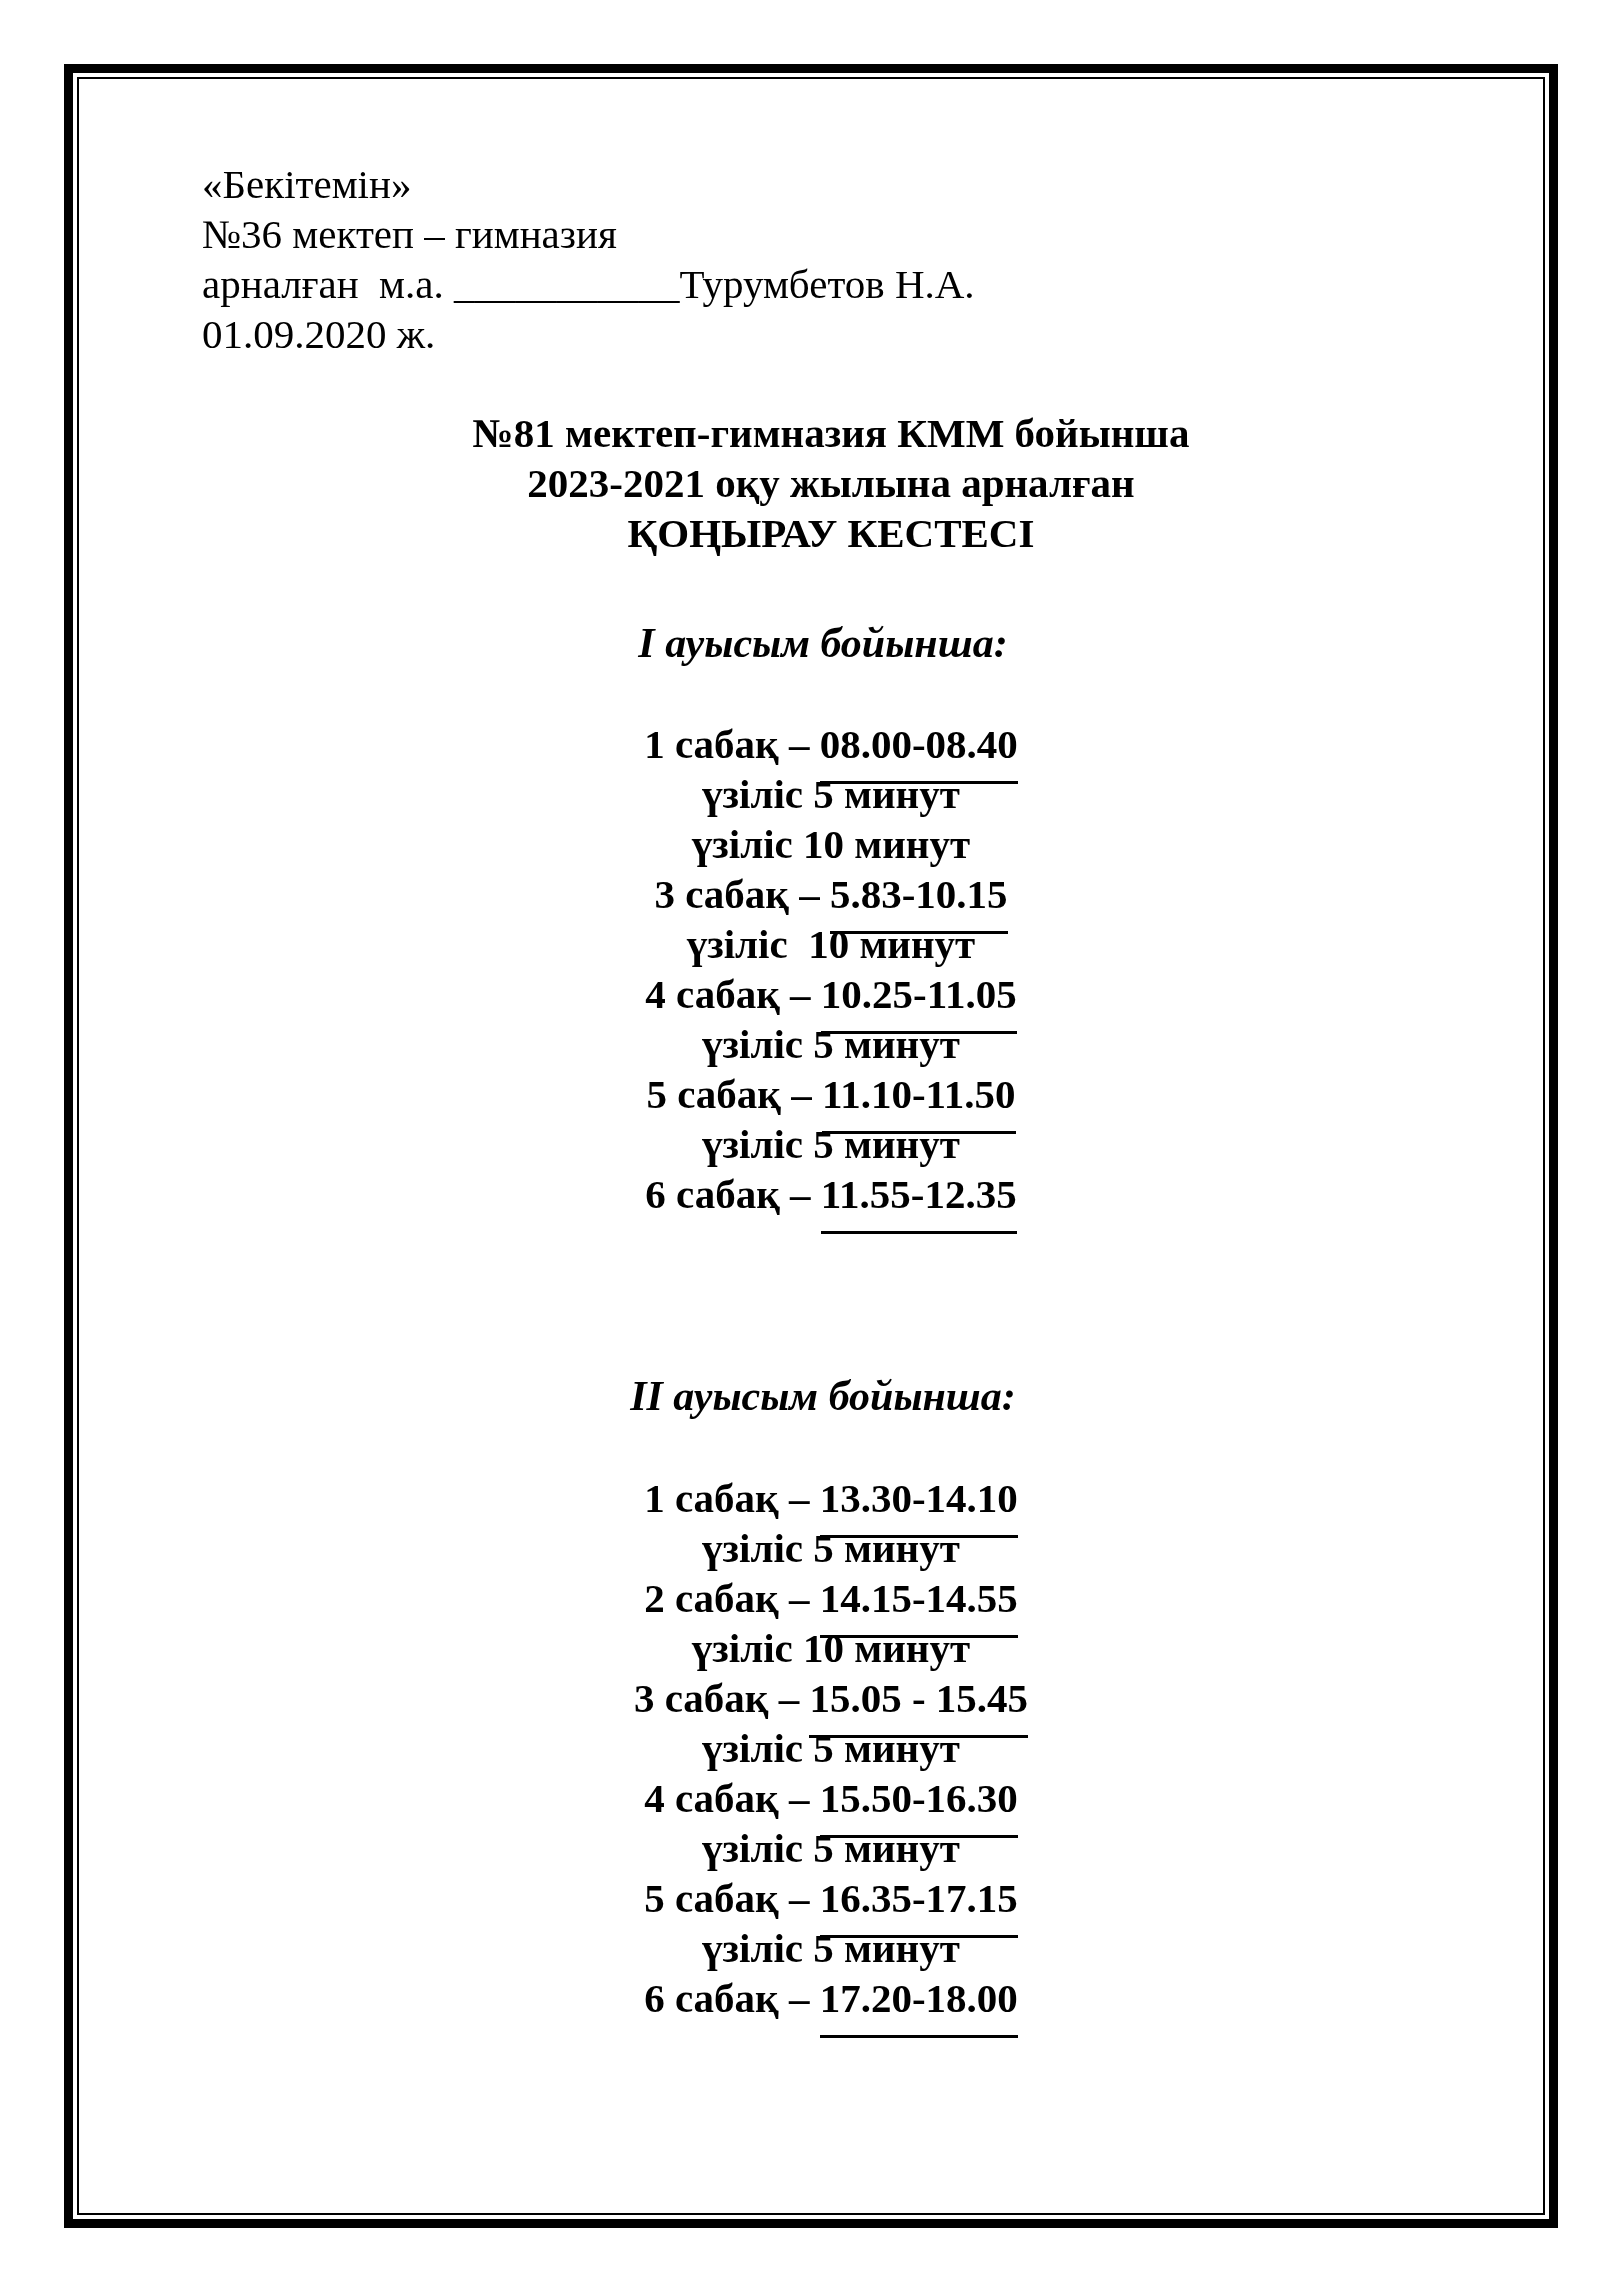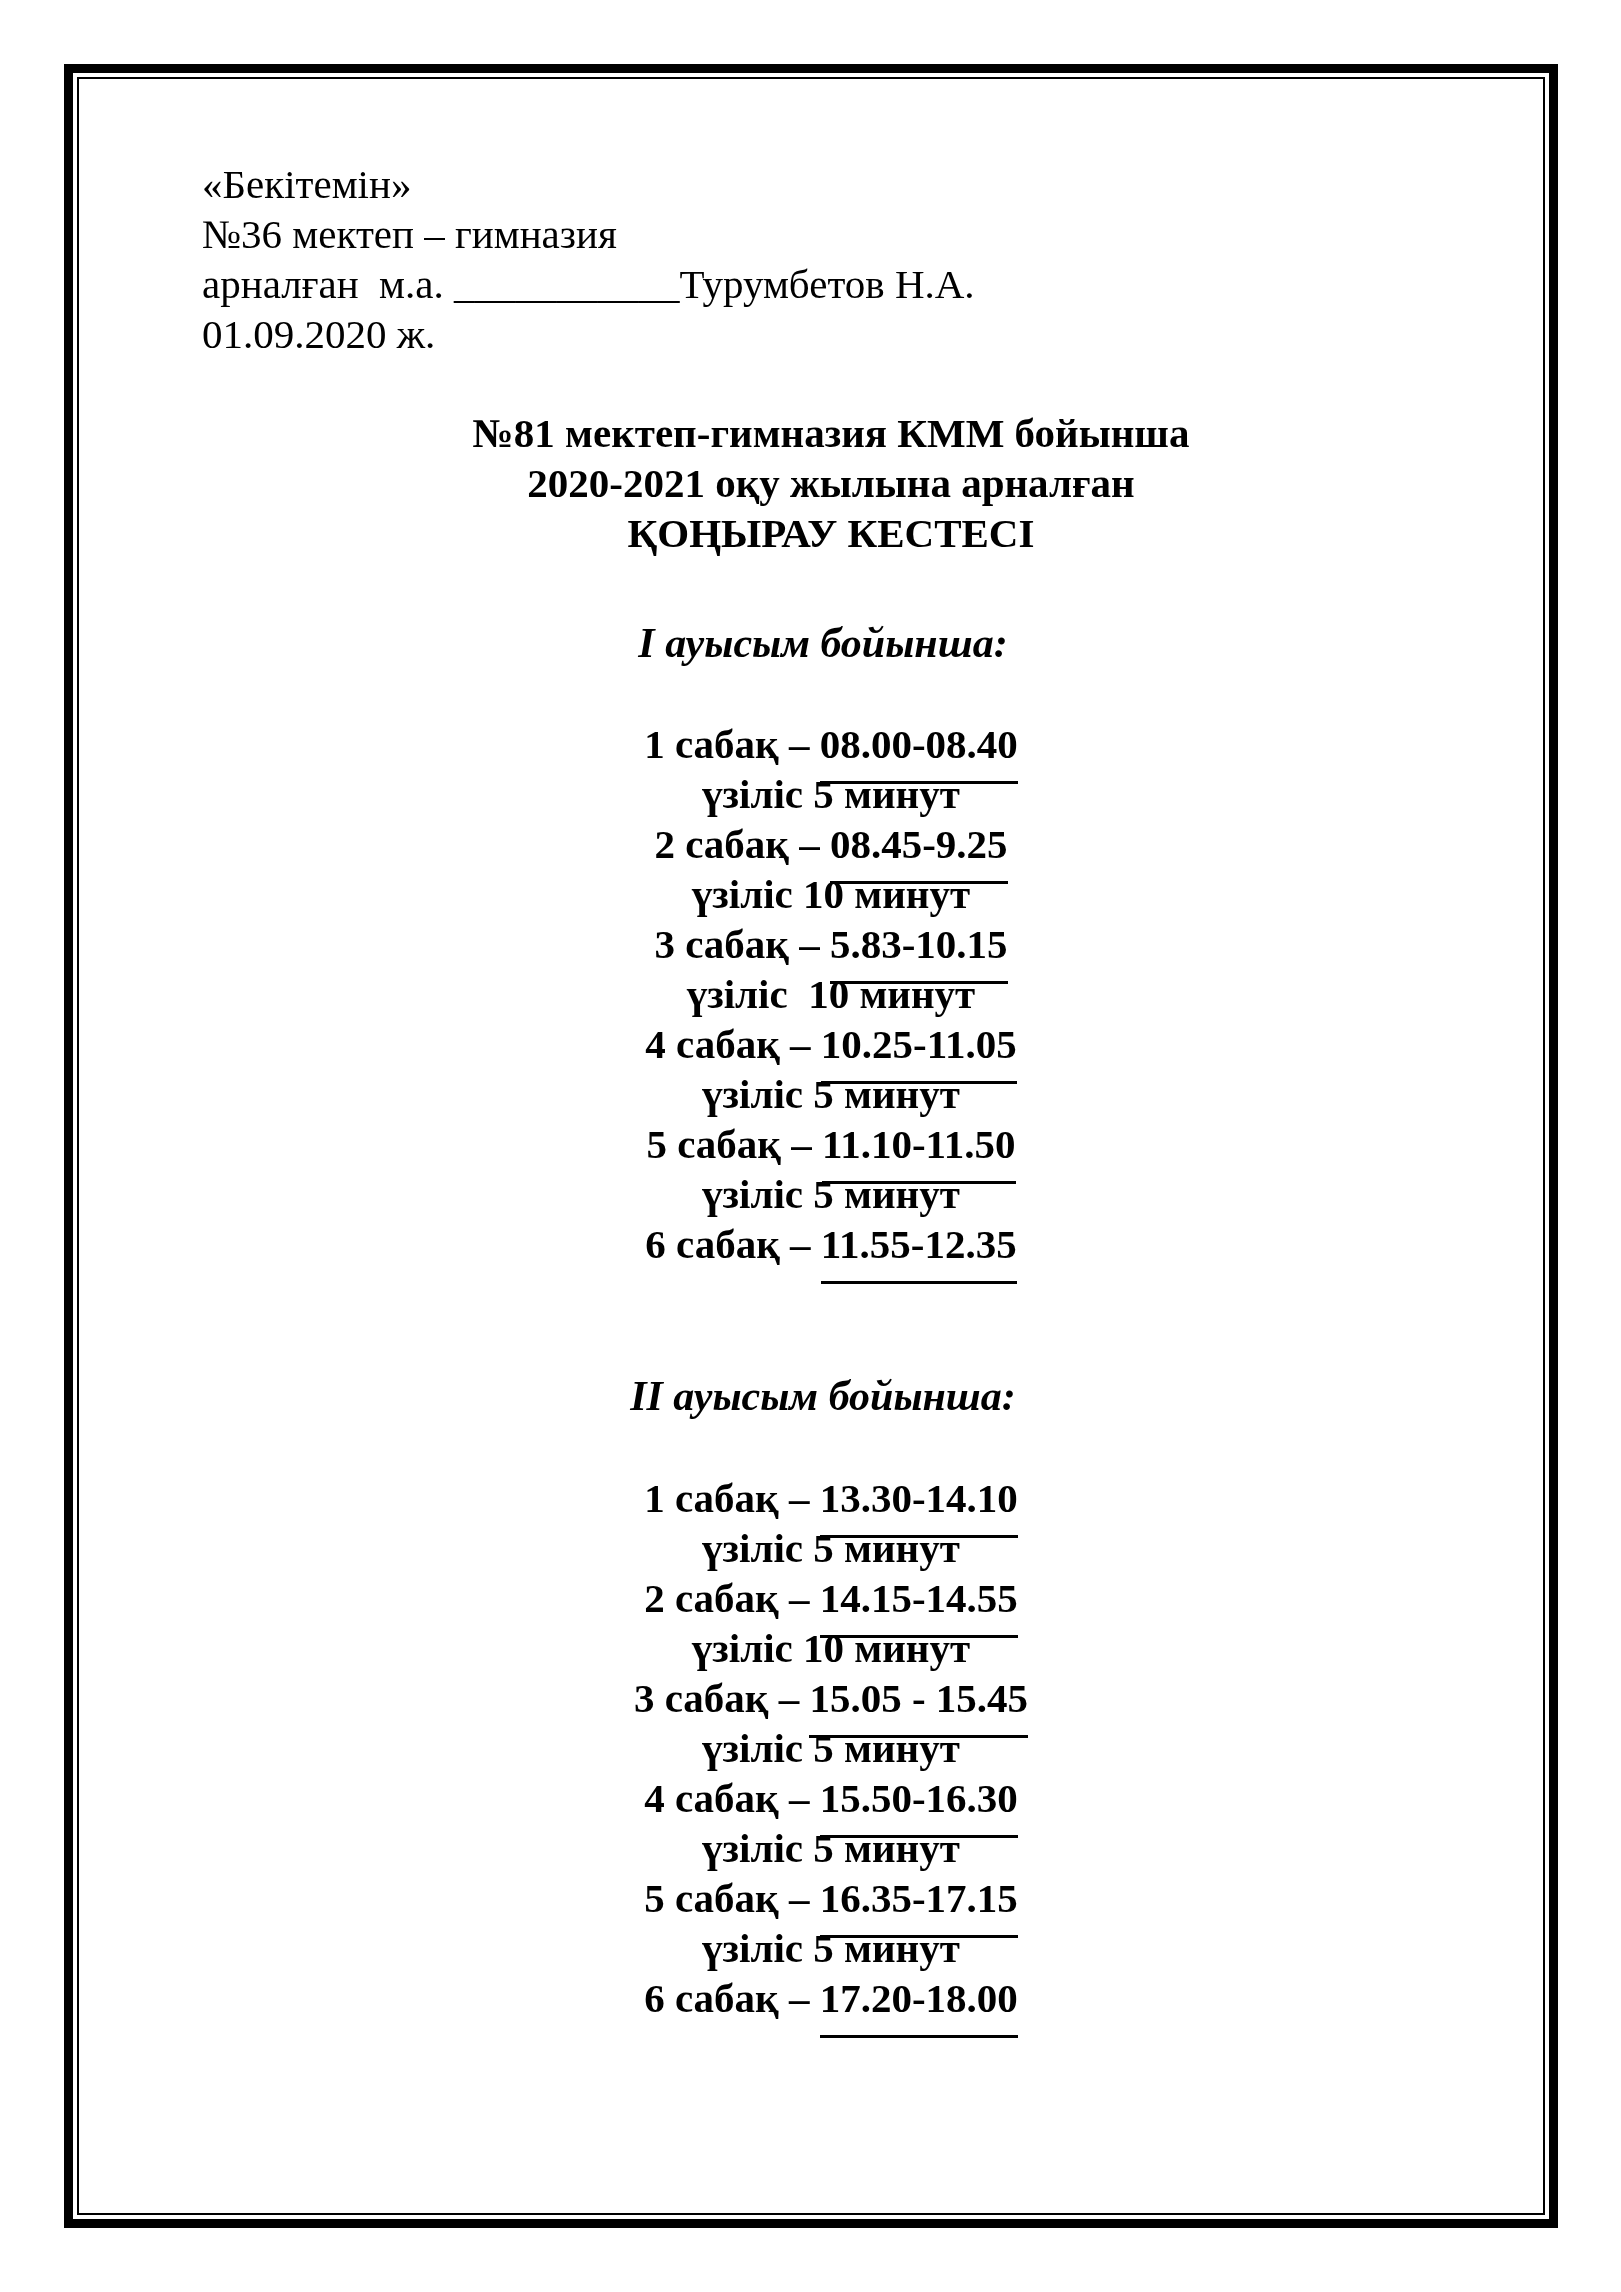--- a/index.html
+++ b/index.html
@@ -106,34 +106,33 @@
 
         <div class="doc-line">арналған  м.а. ___________Турумбетов Н.А.</div>
 
         <div class="doc-line">01.09.2020 ж.</div>
       </div>
 
     <div class="title-block">
 
         <div class="doc-line">№81 мектеп-гимназия КММ бойынша</div>
 
-        <div class="doc-line">2020-2021 оқу жылына арналған</div>
+        <div class="doc-line">2023-2021 оқу жылына арналған</div>
 
         <div class="doc-line">ҚОҢЫРАУ КЕСТЕСІ</div>
       </div>
 
     <div class="shift-heading heading-shift1">I ауысым бойынша:</div>
 
     <div class="sched sched-shift1">
 
         <div class="doc-line"><span>1 сабақ – </span><span class="time">08.00-08.40</span></div>
 
         <div class="doc-line"><span>үзіліс 5 минут</span><span class="time"></span></div>
 
-        <div class="doc-line"><span>2 сабақ – </span><span class="time">08.45-9.25</span></div>
 
         <div class="doc-line"><span>үзіліс 10 минут</span><span class="time"></span></div>
 
         <div class="doc-line"><span>3 сабақ – </span><span class="time">5.83-10.15</span></div>
 
         <div class="doc-line"><span>үзіліс  10 минут</span><span class="time"></span></div>
 
         <div class="doc-line"><span>4 сабақ – </span><span class="time">10.25-11.05</span></div>
 
         <div class="doc-line"><span>үзіліс 5 минут</span><span class="time"></span></div>

